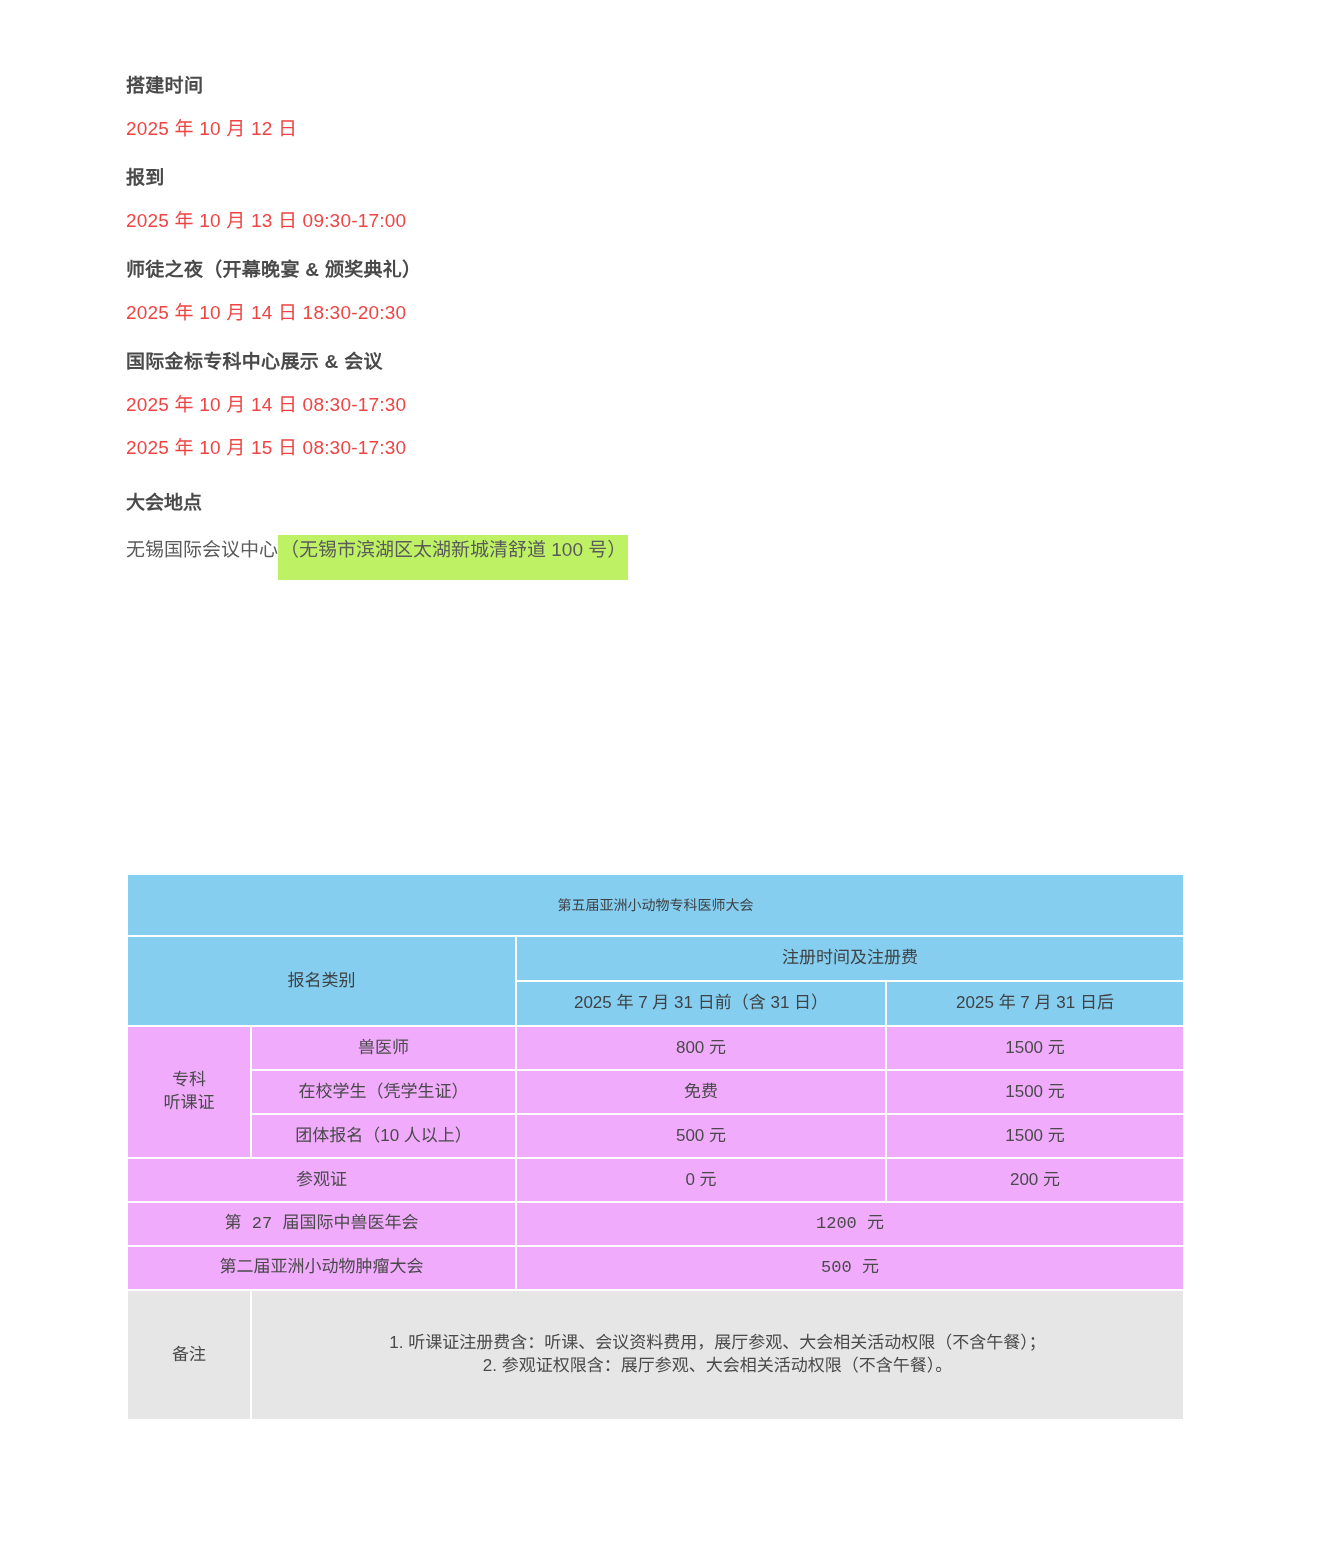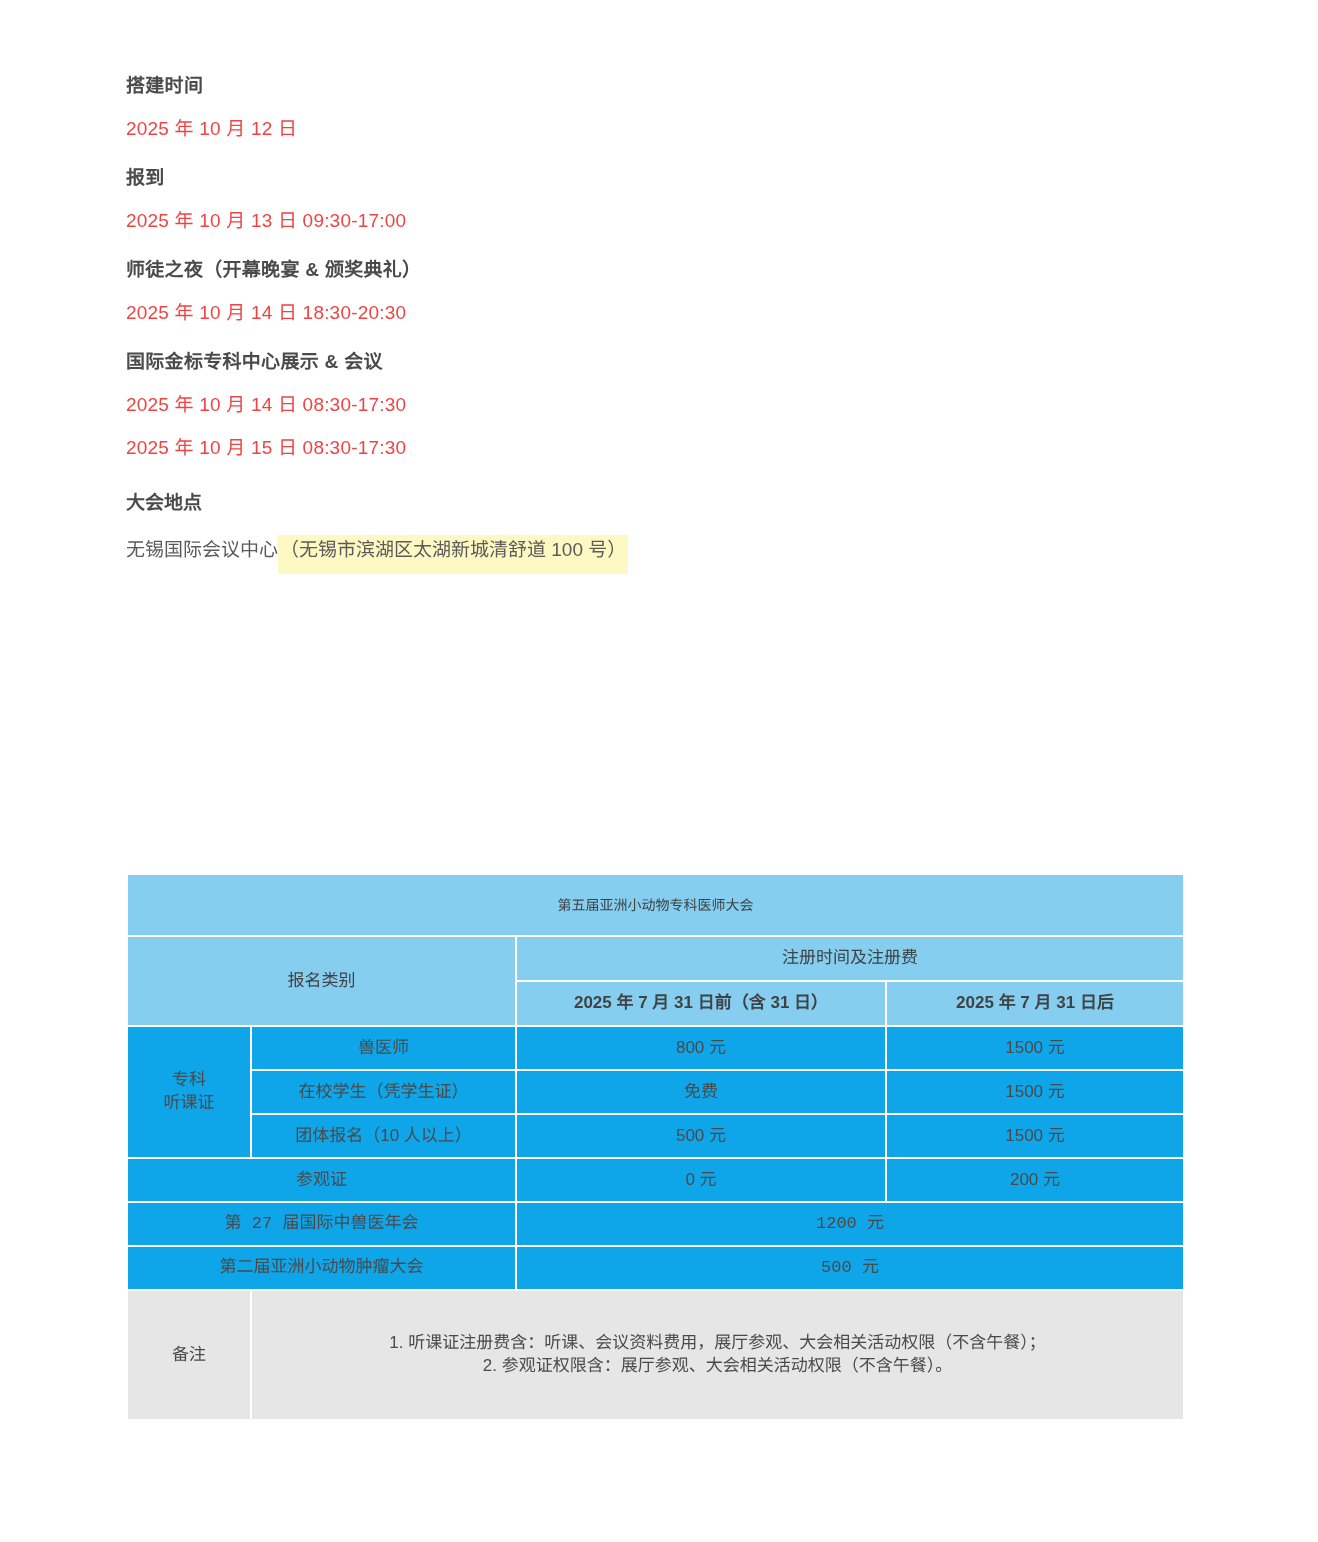--- a/index.html
+++ b/index.html
@@ -60,22 +60,22 @@
     margin: 0 0 28px 0;
   }
   .venue-line {
     font-size: 19px;
     color: #5b5b5b;
     line-height: 1;
     margin: 0;
     white-space: nowrap;
   }
   .venue-sel {
-    background: #fef9c3;
-    padding: 4px 2px 14px 2px;
+    background: #bef264;
+    padding: 4px 2px 20px 2px;
   }
 
   
   .fee-table {
     position: absolute;
     left: 126px;
     top: 873px;
     width: 1057px;
     border-collapse: collapse;
     table-layout: fixed;
@@ -87,32 +87,32 @@
     padding: 0;
     text-align: center;
     vertical-align: middle;
     line-height: 1.35;
   }
   .th-blue {
     background: #85cef0;
     color: #3f4345;
   }
   .cell-light {
-    background: #0ea5e9;
+    background: #f0abfc;
     color: #4a4a4a;
     margin-left: 47px;
   }
   .cell-gray {
     background: #e6e6e6;
     color: #4a4a4a;
   }
 
   .row-title td { height: 60px; font-size: 14px; }
   .row-sub1 td  { height: 43px; font-size: 17px; }
-  .row-sub2 td  { height: 43px; font-size: 17px; font-weight: bold; }
+  .row-sub2 td  { height: 43px; font-size: 17px; }
   .row-body td  { height: 42px; font-size: 17px; }
   .row-wide td  { height: 42px; font-size: 17px; font-family: Liberation Mono, monospace; }
   .row-note td  { height: 128px; }
 
   .note-cell {
     text-align: left;
     padding: 0 22px 0 22px;
     font-size: 17px;
     line-height: 1.95;
     color: #4a4a4a;

